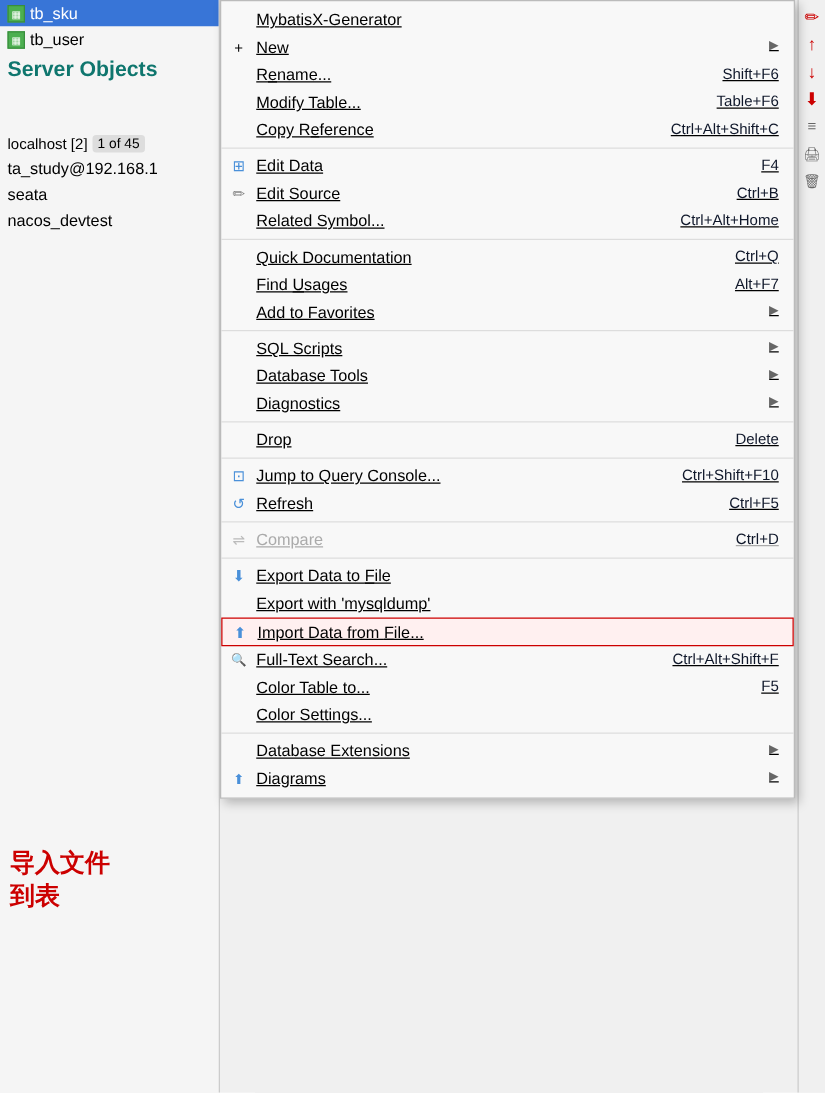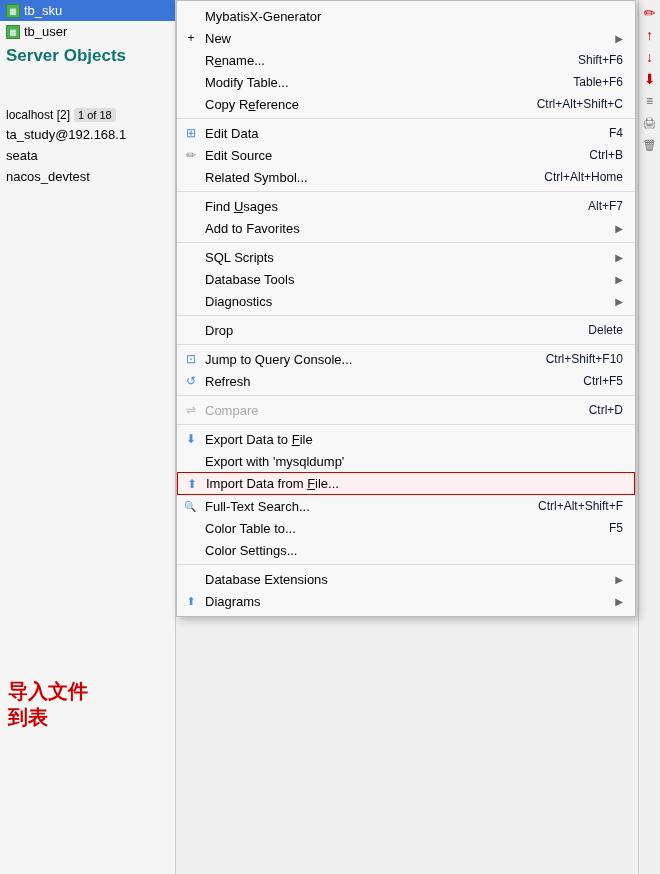--- a/index.html
+++ b/index.html
@@ -110,25 +110,25 @@
       width: 460px;
       background: #f8f8f8;
       border: 1px solid #bbb;
       box-shadow: 3px 3px 8px rgba(0,0,0,0.25);
       padding: 4px 0;
       z-index: 100;
     }
 
     .menu-item {
       display: flex;
-      align-items: center;
       padding: 3px 12px 3px 28px;
       cursor: pointer;
       position: relative;
       min-height: 22px;
+      text-decoration: underline;
     }
 
     .menu-item.highlighted {
       border: 1px solid #cc0000;
       background: #fff0f0;
     }
 
     .menu-item .item-label {
       flex: 1;
       font-size: 13px;
@@ -191,21 +191,21 @@
     <span class="icon-table">▦</span>
     <span>tb_sku</span>
   </div>
   <div class="sidebar-item">
     <span class="icon-table">▦</span>
     <span>tb_user</span>
   </div>
   <div class="sidebar-section">Server Objects</div>
   <div class="sidebar-nav-row">
     <span>localhost [2]</span>
-    <span class="page-badge">1 of 18</span>
+    <span class="page-badge">1 of 45</span>
   </div>
   <div class="sidebar-item">
     <span>ta_study@192.168.1</span>
   </div>
   <div class="sidebar-item">
     <span>seata</span>
   </div>
   <div class="sidebar-item">
     <span>nacos_devtest</span>
   </div>
@@ -252,20 +252,24 @@
     <span class="item-shortcut">Ctrl+B</span>
   </div>
 
   <div class="menu-item">
     <span class="item-label">Related Symbol...</span>
     <span class="item-shortcut">Ctrl+Alt+Home</span>
   </div>
 
   <div class="menu-separator"></div>
 
+  <div class="menu-item">
+    <span class="item-label">Quick Documentation</span>
+    <span class="item-shortcut">Ctrl+Q</span>
+  </div>
 
   <div class="menu-item">
     <span class="item-label">Find <span class="underline">U</span>sages</span>
     <span class="item-shortcut">Alt+F7</span>
   </div>
 
   <div class="menu-item">
     <span class="item-label">Add to Favorites</span>
     <span class="arrow">▶</span>
   </div>

